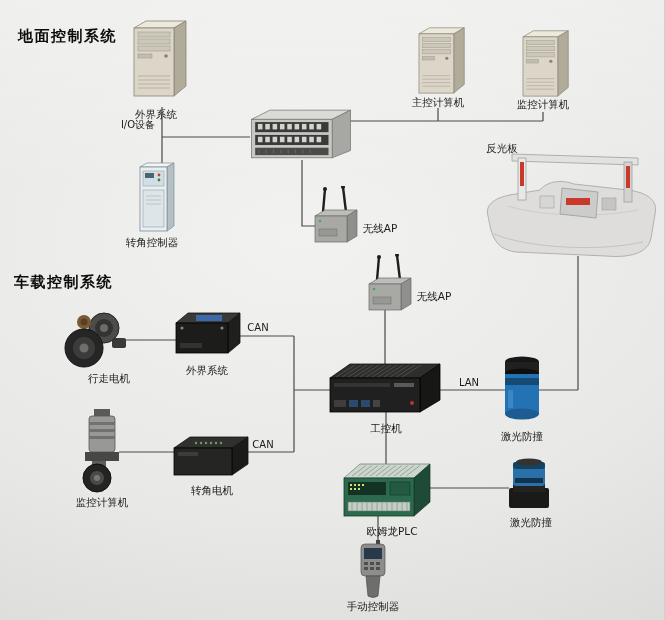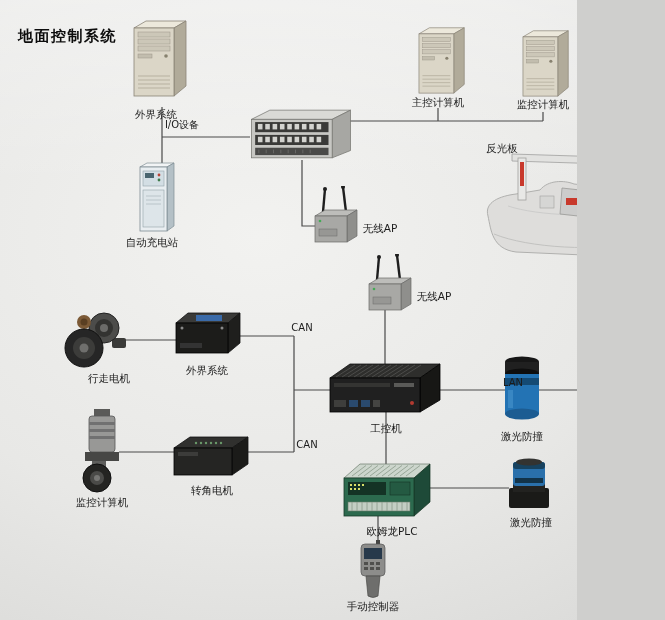--- a/index.html
+++ b/index.html
@@ -1,34 +1,34 @@
 <!DOCTYPE html>
 <html><head>
 <meta charset="utf-8">
 <style>
   * { margin:0; padding:0; box-sizing:border-box; }
   html,body { background:#cfcfcd; }
   body { font-family:"DejaVu Sans","Liberation Sans",sans-serif; }
   #canvas {
-    position:relative; width:577px; height:620px; overflow:hidden;
+    position:relative; width:664px; height:620px; overflow:hidden;
     background:
       linear-gradient(180deg, rgba(255,255,255,.35) 0%, rgba(255,255,255,0) 30%),
       radial-gradient(ellipse 120% 85% at 45% 38%, #f2f2f0 0%, #e8e8e6 55%, #d7d7d5 100%);
   }
   .title {
     position:absolute; font-size:15px; font-weight:bold; color:#0d0d0d;
     letter-spacing:1.5px; white-space:nowrap;
   }
   .lbl {
     position:absolute; transform:translateX(-50%);
     font-size:10.5px; color:#1b1b1b; white-space:nowrap; line-height:1.15;
   }
   .edge-lbl {
     position:absolute; transform:translateX(-50%);
-    font-size:10px; color:#1b1b1b; white-space:nowrap;margin-left:44px;
+    font-size:10px; color:#1b1b1b; white-space:nowrap;
   }
   .dev { position:absolute; }
   .dev svg { display:block; width:100%; height:100%; }
   #wires { position:absolute; left:0; top:0; width:665px; height:620px; }
 </style>
 </head>
 <body>
 
 <div id="canvas">
 
@@ -48,20 +48,21 @@
              M119,452 H174
              M440,390 H505
              M539,390 H578
              M578,390 V256
              M386,412 V466
              M430,488 H509
              M378,516 V543" fill="none" stroke="#4a4a4a" stroke-width="1.2"></path>
   </svg>
 
   <div class="title" style="left:18px; top:27px">地面控制系统</div>
+  <div class="title" style="left:14px; top:273px">车载控制系统</div>
 
   <div class="dev" style="left:126px; top:18px; width:62px; height:80px">
     <svg viewBox="0 0 62 80">
       <polygon points="8,10 20,3 60,3 48,10" fill="#ece8db" stroke="#8a8477" stroke-width="0.8"></polygon>
       <polygon points="48,10 60,3 60,68 48,78" fill="#b1ab9a" stroke="#8a8477" stroke-width="0.8"></polygon>
       <rect x="8" y="10" width="40" height="68" fill="#dbd6c7" stroke="#8a8477" stroke-width="0.8"></rect>
       <rect x="12" y="14" width="32" height="5" fill="#ccc7b8" stroke="#9b9588" stroke-width="0.5"></rect>
       <rect x="12" y="21" width="32" height="5" fill="#ccc7b8" stroke="#9b9588" stroke-width="0.5"></rect>
       <rect x="12" y="28" width="32" height="5" fill="#ccc7b8" stroke="#9b9588" stroke-width="0.5"></rect>
       <rect x="12" y="36" width="14" height="4" fill="#c2bdae" stroke="#9b9588" stroke-width="0.5"></rect>
@@ -387,21 +388,21 @@
           <rect x="26" y="31" width="4" height="3"></rect>
       </g>
       <path d="M16,40 L30,40 L28,60 Q23,63 18,60 Z" fill="#6e6e6c" stroke="#4a4a48" stroke-width="0.7"></path>
     </svg>
   </div>
 
   <div class="lbl" style="left:156px; top:108px">外界系统</div>
   <div class="lbl" style="left:438px; top:96px">主控计算机</div>
   <div class="lbl" style="left:543px; top:98px">监控计算机</div>
   <div class="lbl" style="left:502px; top:142px">反光板</div>
-  <div class="lbl" style="left:152px; top:236px">自动充电站</div>
+  <div class="lbl" style="left:152px; top:236px">转角控制器</div>
   <div class="lbl" style="left:380px; top:222px">无线AP</div>
   <div class="lbl" style="left:434px; top:290px">无线AP</div>
   <div class="lbl" style="left:109px;  top:372px">行走电机</div>
   <div class="lbl" style="left:207px; top:364px">外界系统</div>
   <div class="lbl" style="left:386px; top:422px">工控机</div>
   <div class="lbl" style="left:522px; top:430px">激光防撞</div>
   <div class="lbl" style="left:102px; top:496px">监控计算机</div>
   <div class="lbl" style="left:212px; top:484px">转角电机</div>
   <div class="lbl" style="left:392px; top:525px">欧姆龙PLC</div>
   <div class="lbl" style="left:531px; top:516px">激光防撞</div>

